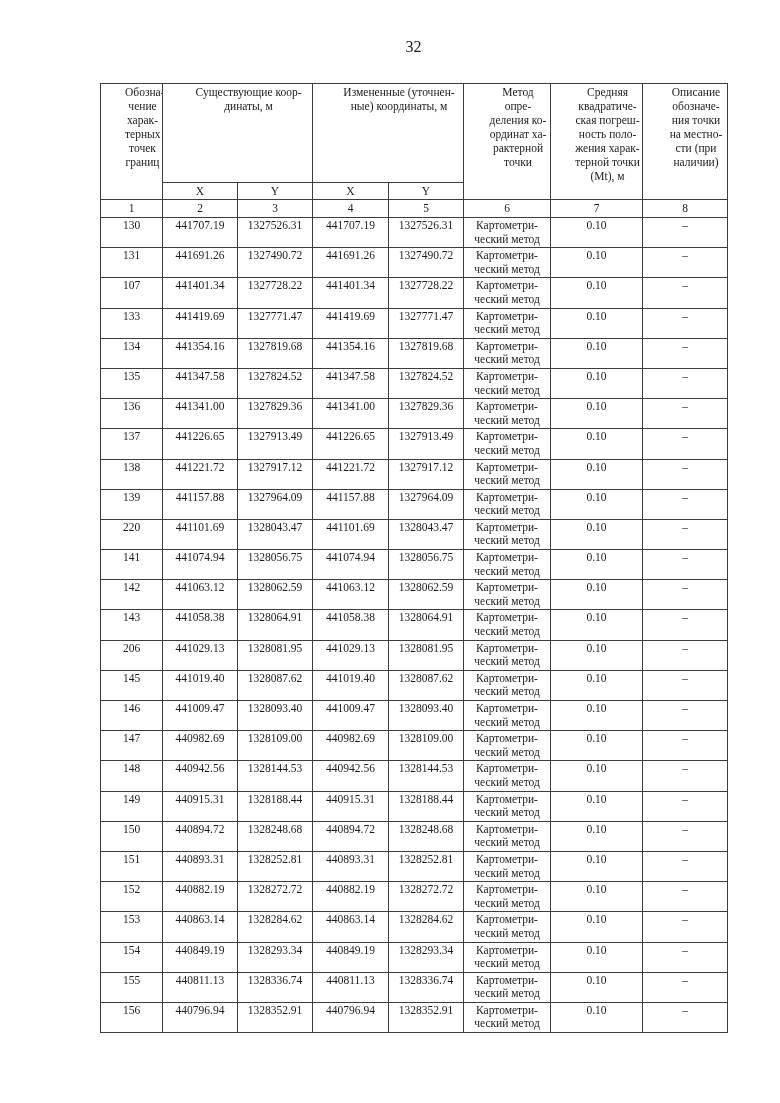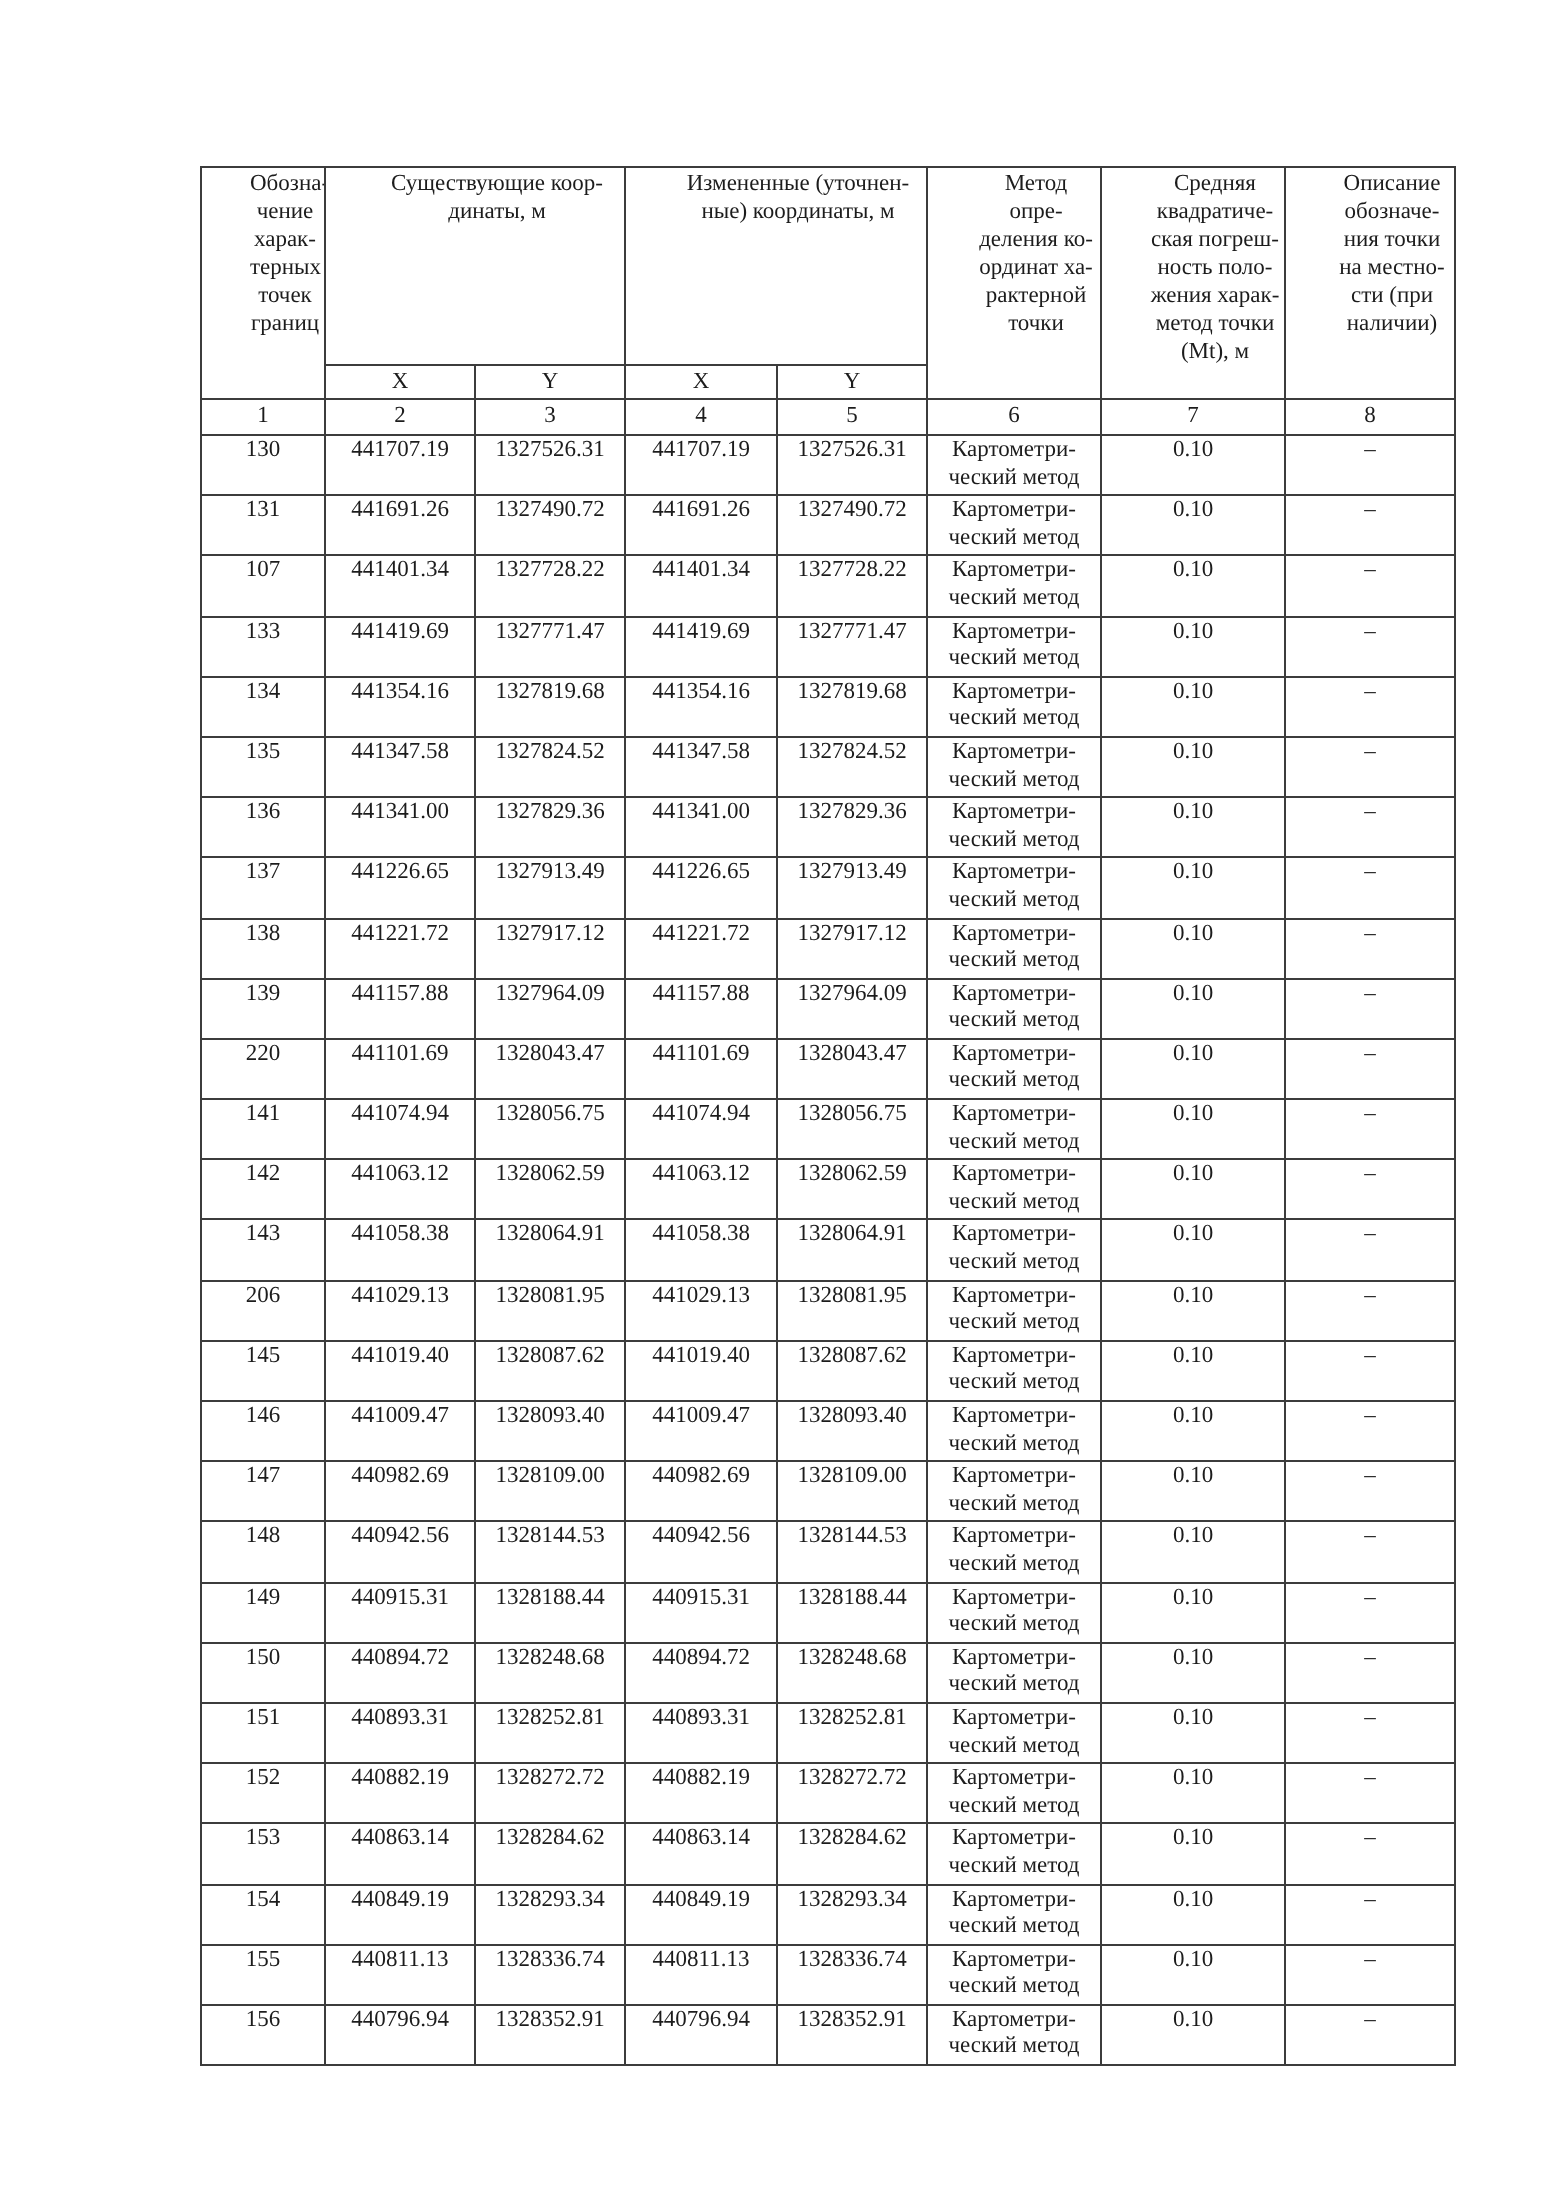--- a/index.html
+++ b/index.html
@@ -61,20 +61,21 @@
     line-height: 13.6px;
     white-space: pre-line;
   }
   tbody.data tr { height: 29.63px; padding-left: 29px; }
 </style>
 </head>
 <body>
 
 <div class="page">
 
+  <div class="page-number">32</div>
 
   <table class="coords">
     <colgroup>
       <col style="width:62px">
       <col style="width:75px">
       <col style="width:75px">
       <col style="width:76px">
       <col style="width:75px">
       <col style="width:87px">
       <col style="width:92px">
@@ -95,21 +96,21 @@
         <td rowspan="2" class="pre">Метод опре-
 деления ко-
 ординат ха-
 рактерной
 точки</td>
         <td rowspan="2" class="pre">Средняя
 квадратиче-
 ская погреш-
 ность поло-
 жения харак-
-метод точки
+терной точки
 (Mt), м</td>
         <td rowspan="2" class="pre">Описание
 обозначе-
 ния точки
 на местно-
 сти (при
 наличии)</td>
       </tr>
       <tr class="hdr-xy">
         <td>X</td>

